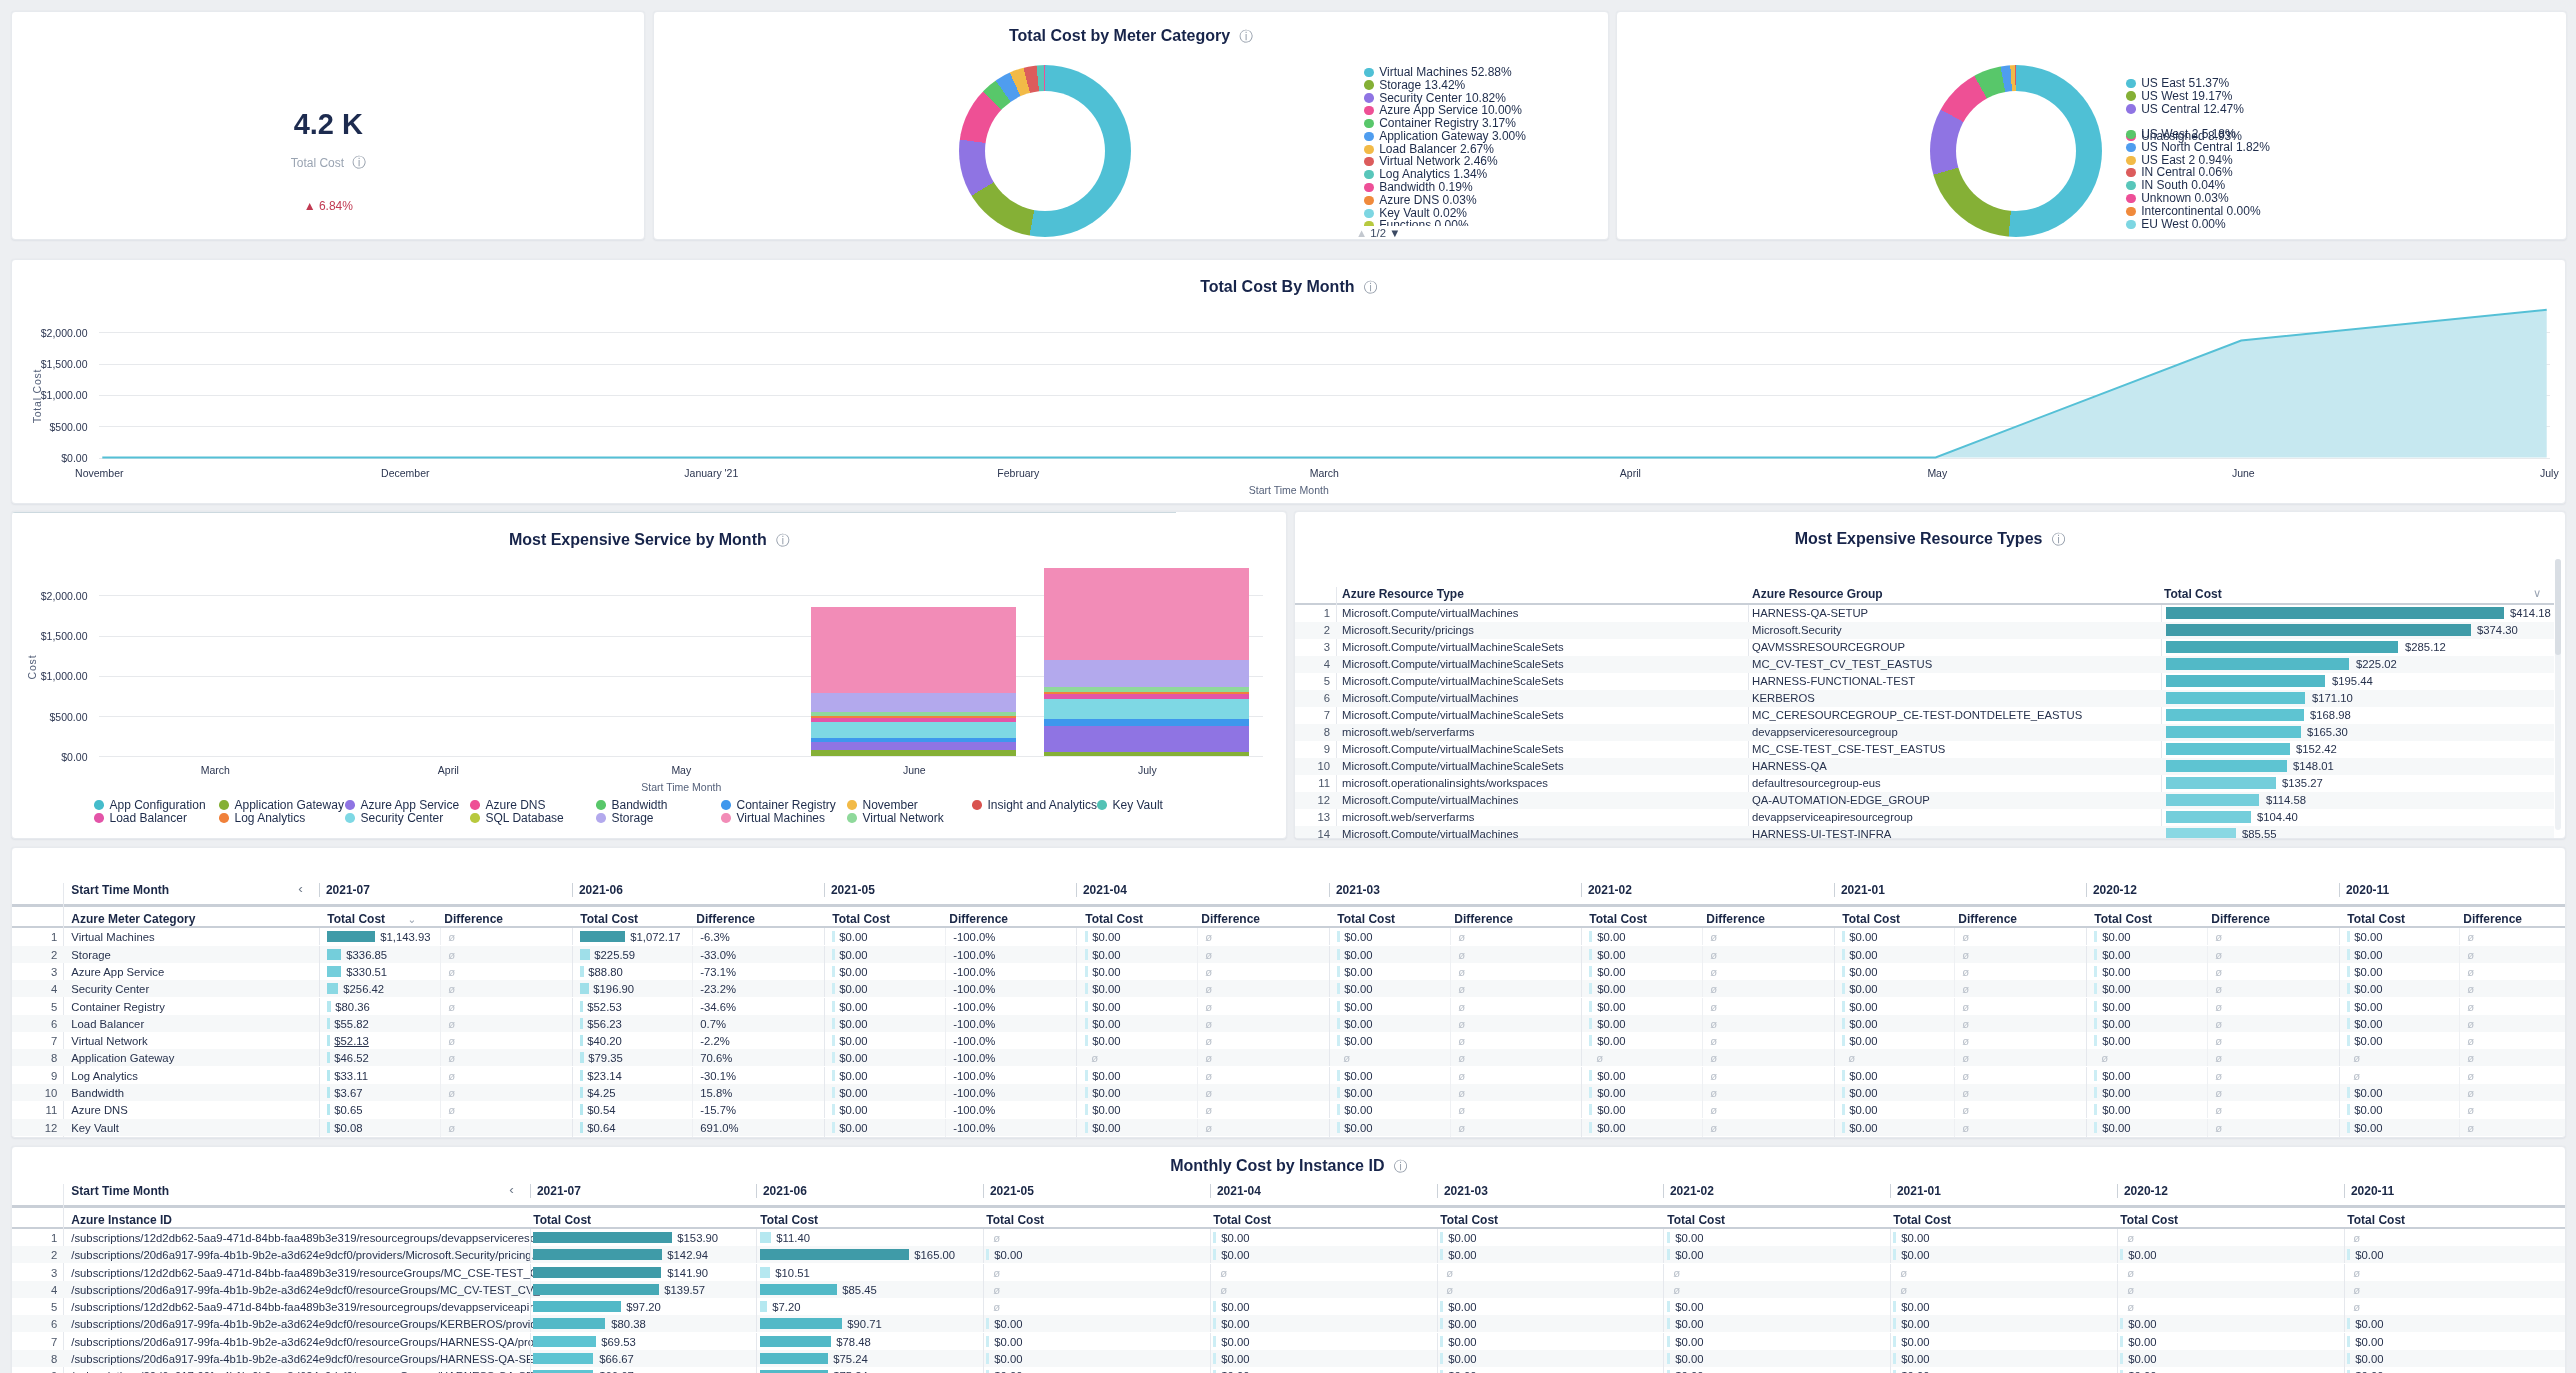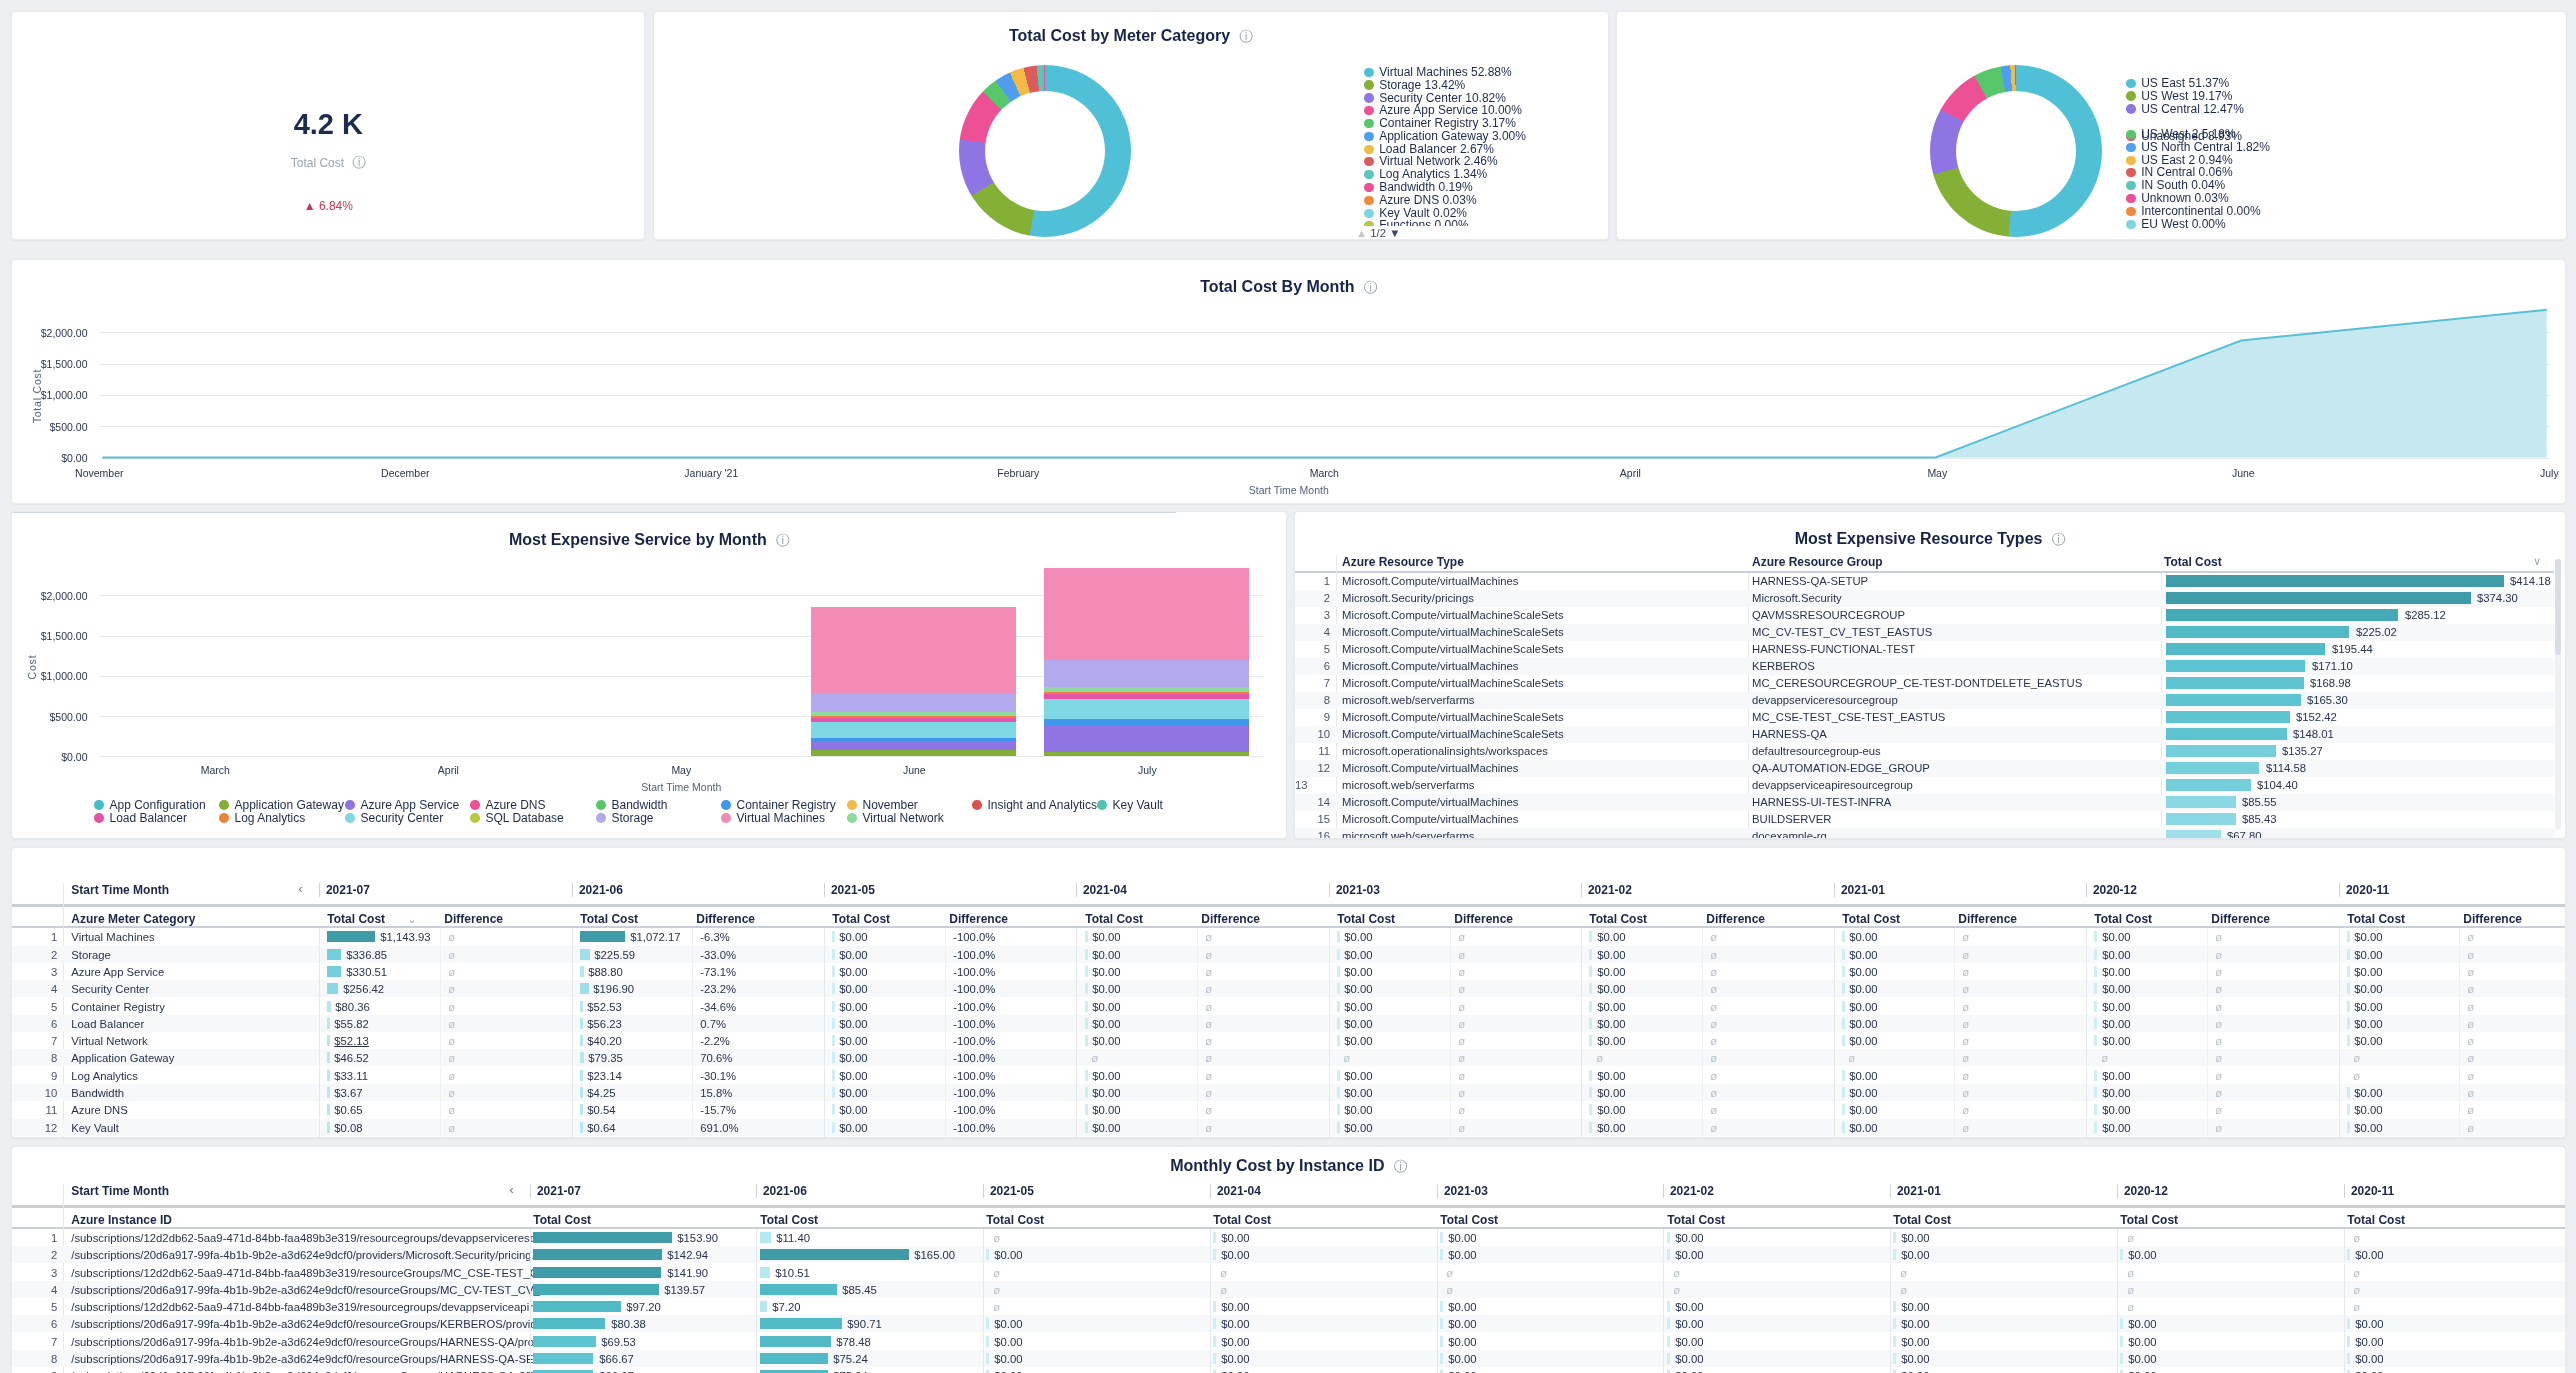--- a/index.html
+++ b/index.html
@@ -190,21 +190,21 @@
       <div class="legend-item" style="top: 299px; left: 709px;"><div style="display: inline-block; width: 9.6px; height: 9.6px; border-radius: 50%; margin-right: 5.6px; vertical-align: -0.8px; background: rgb(242, 140, 183);"></div><span>Virtual Machines</span></div>
       <div class="legend-item" style="top: 299px; left: 835px;"><div style="display: inline-block; width: 9.6px; height: 9.6px; border-radius: 50%; margin-right: 5.6px; vertical-align: -0.8px; background: rgb(143, 217, 155);"></div><span>Virtual Network</span></div>
     </div>
 </div>
 
 <div class="card" style="left:1294px;top:511px;width:1270px;height:326px;">
   <div class="ctitle" style="top:17.7px;">
     <span>Most Expensive Resource Types</span>
     <span class="info">ⓘ</span>
   </div>
-  <div id="resource-table" style="position:absolute;inset:0;">
+  <div id="resource-table" style="position:absolute;inset:0;margin-top:32px;">
       <div style="position: absolute; left: 0px; right: 11.3px; top: 43px; height: 16px;">
         <div class="thead" style="position: absolute; left: 47px; top: 0px;">Azure Resource Type</div>
         <div class="thead" style="position: absolute; left: 457px; top: 0px;">Azure Resource Group</div>
         <div class="thead" style="position: absolute; left: 869px; top: 0px;">Total Cost</div>
         <div style="position: absolute; left: 1238px; top: 0px; color: rgb(154, 164, 178); font-size: 11.3px;">∨</div>
       </div>
       <div style="position: absolute; left: 0px; right: 11.3px; top: 59px; height: 2.4px; background: rgb(201, 207, 215);"></div>
       <div class="vline" style="left: 41px; top: 43px; bottom: 0px;"></div>
       <div class="vline" style="left: 453px; top: 61px; bottom: 0px;"></div>
       <div class="vline" style="left: 866px; top: 61px; bottom: 0px;"></div>
@@ -286,21 +286,21 @@
         <div class="cellv" style="left: 987px; top: 2.4px;">$135.27</div>
       </div>
       <div style="position: absolute; left: 0px; right: 11.3px; top: 248px; height: 17px; background: rgb(246, 248, 249);">
         <div style="position: absolute; left: 0px; width: 35px; text-align: right; top: 2.4px; font-size: 11.3px; color: rgb(74, 85, 104);">12</div>
         <div class="cellv" style="left: 47px; top: 2.4px;">Microsoft.Compute/virtualMachines</div>
         <div class="cellv" style="left: 457px; top: 2.4px;">QA-AUTOMATION-EDGE_GROUP</div>
         <div style="position: absolute; left: 871px; top: 2.4px; height: 12px; width: 93px; background: rgb(116, 206, 219);"></div>
         <div class="cellv" style="left: 971px; top: 2.4px;">$114.58</div>
       </div>
       <div style="position: absolute; left: 0px; right: 11.3px; top: 265px; height: 17px;">
-        <div style="position: absolute; left: 0px; width: 35px; text-align: left; top: 2.4px; font-size: 11.3px; color: rgb(74, 85, 104);">13</div>
+        <div style="position: absolute; left: 0px; width: 35px; text-align: right; top: 2.4px; font-size: 11.3px; color: rgb(74, 85, 104);">13</div>
         <div class="cellv" style="left: 47px; top: 2.4px;">microsoft.web/serverfarms</div>
         <div class="cellv" style="left: 457px; top: 2.4px;">devappserviceapiresourcegroup</div>
         <div style="position: absolute; left: 871px; top: 2.4px; height: 12px; width: 85px; background: rgb(116, 206, 219);"></div>
         <div class="cellv" style="left: 962px; top: 2.4px;">$104.40</div>
       </div>
       <div style="position: absolute; left: 0px; right: 11.3px; top: 282px; height: 17px; background: rgb(246, 248, 249);">
         <div style="position: absolute; left: 0px; width: 35px; text-align: right; top: 2.4px; font-size: 11.3px; color: rgb(74, 85, 104);">14</div>
         <div class="cellv" style="left: 47px; top: 2.4px;">Microsoft.Compute/virtualMachines</div>
         <div class="cellv" style="left: 457px; top: 2.4px;">HARNESS-UI-TEST-INFRA</div>
         <div style="position: absolute; left: 871px; top: 2.4px; height: 12px; width: 70px; background: rgb(138, 216, 227);"></div>

